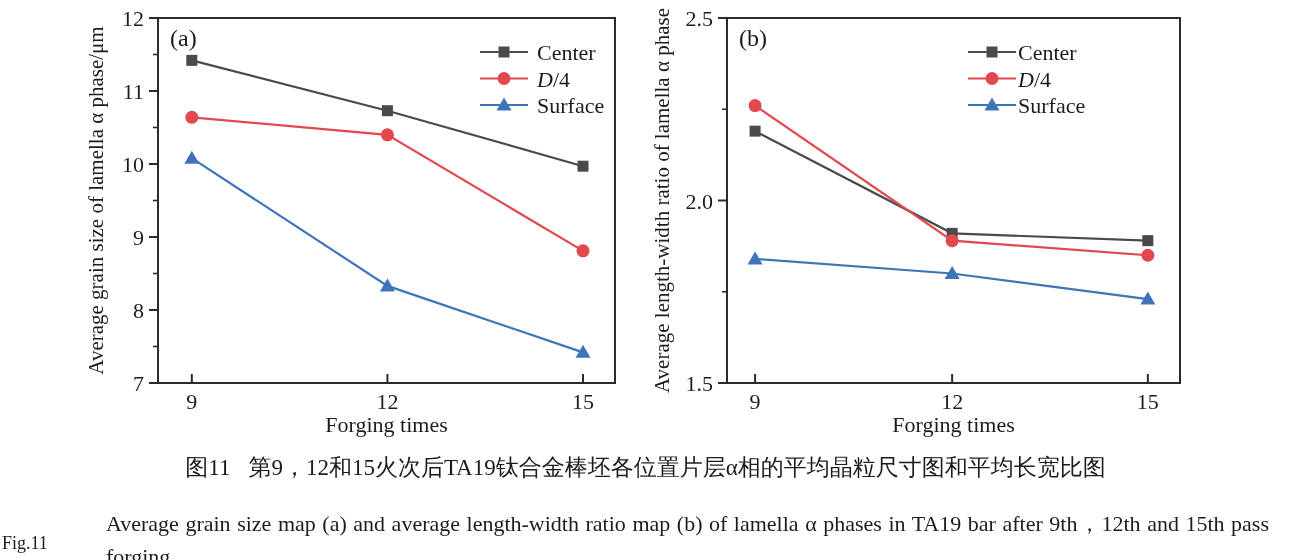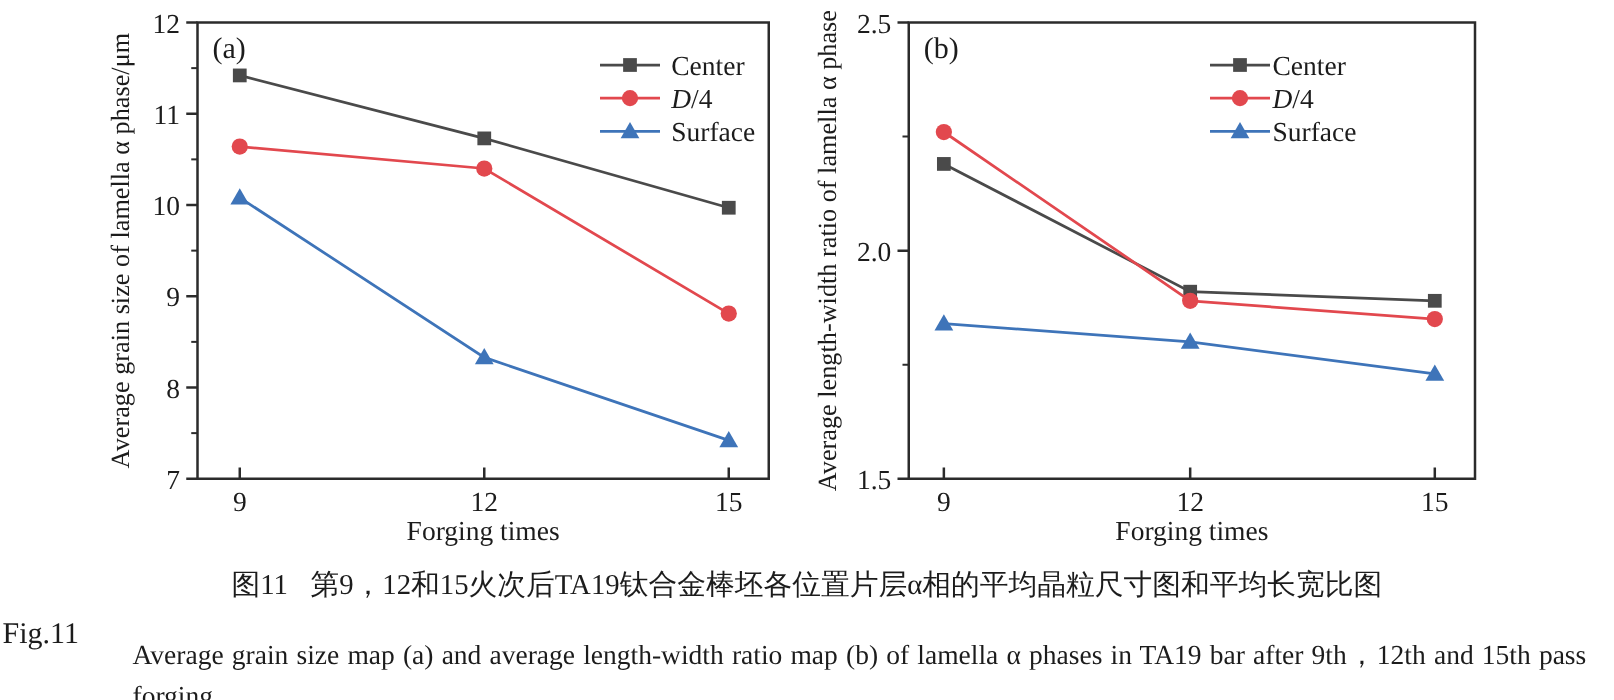--- a/index.html
+++ b/index.html
@@ -6,21 +6,21 @@
   #fig{position:relative;width:1291px;height:560px;background:#fff;overflow:hidden;
        font-family:"Liberation Serif","DejaVu Serif",serif;color:#1c1c1c;}
   svg.chart{position:absolute;top:0;}
   #chart-a{left:0;}
   #chart-b{left:645px;}
   svg text{font-family:"Liberation Serif","DejaVu Serif",serif;}
   .cap-zh{position:absolute;top:452px;left:0;width:100%;text-align:center;
           font-size:23px;white-space:nowrap;}
   .cap-zh .zh-label{margin-right:18px;}
   .cap-en{position:absolute;top:491px;left:2px;right:6px;display:flex;align-items:flex-start;}
-  .cap-en .en-label{flex:none;width:88px;font-size:24px;line-height:33px;}
+  .cap-en .en-label{flex:none;width:88px;font-size:18px;line-height:33px;margin-top:36px;}
   .cap-en p{margin:16px;flex:1;font-size:22px;line-height:33px;text-align:justify;}
 </style>
 </head>
 <body>
 
 <div id="fig">
   <svg id="chart-a" class="chart" width="645" height="445">
       <rect x="158" y="18" width="457" height="365" fill="none" stroke="#2b2b2b" stroke-width="2"></rect>
       <line x1="158" y1="383" x2="149" y2="383" stroke="#2b2b2b" stroke-width="2"></line>
       <text x="144" y="391" text-anchor="end" font-size="22" fill="#1c1c1c">7</text>

